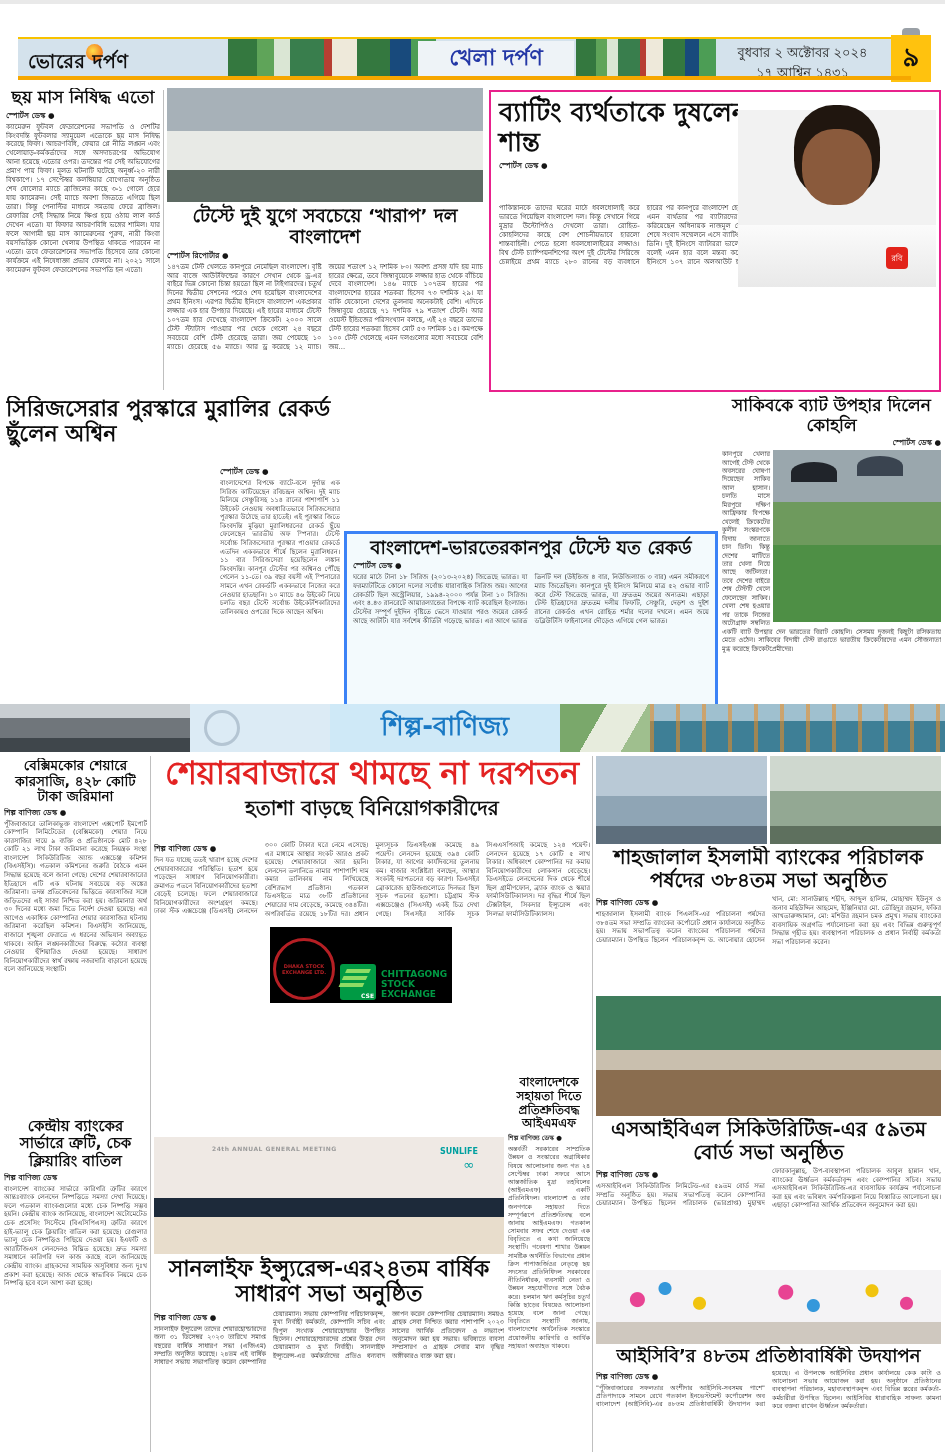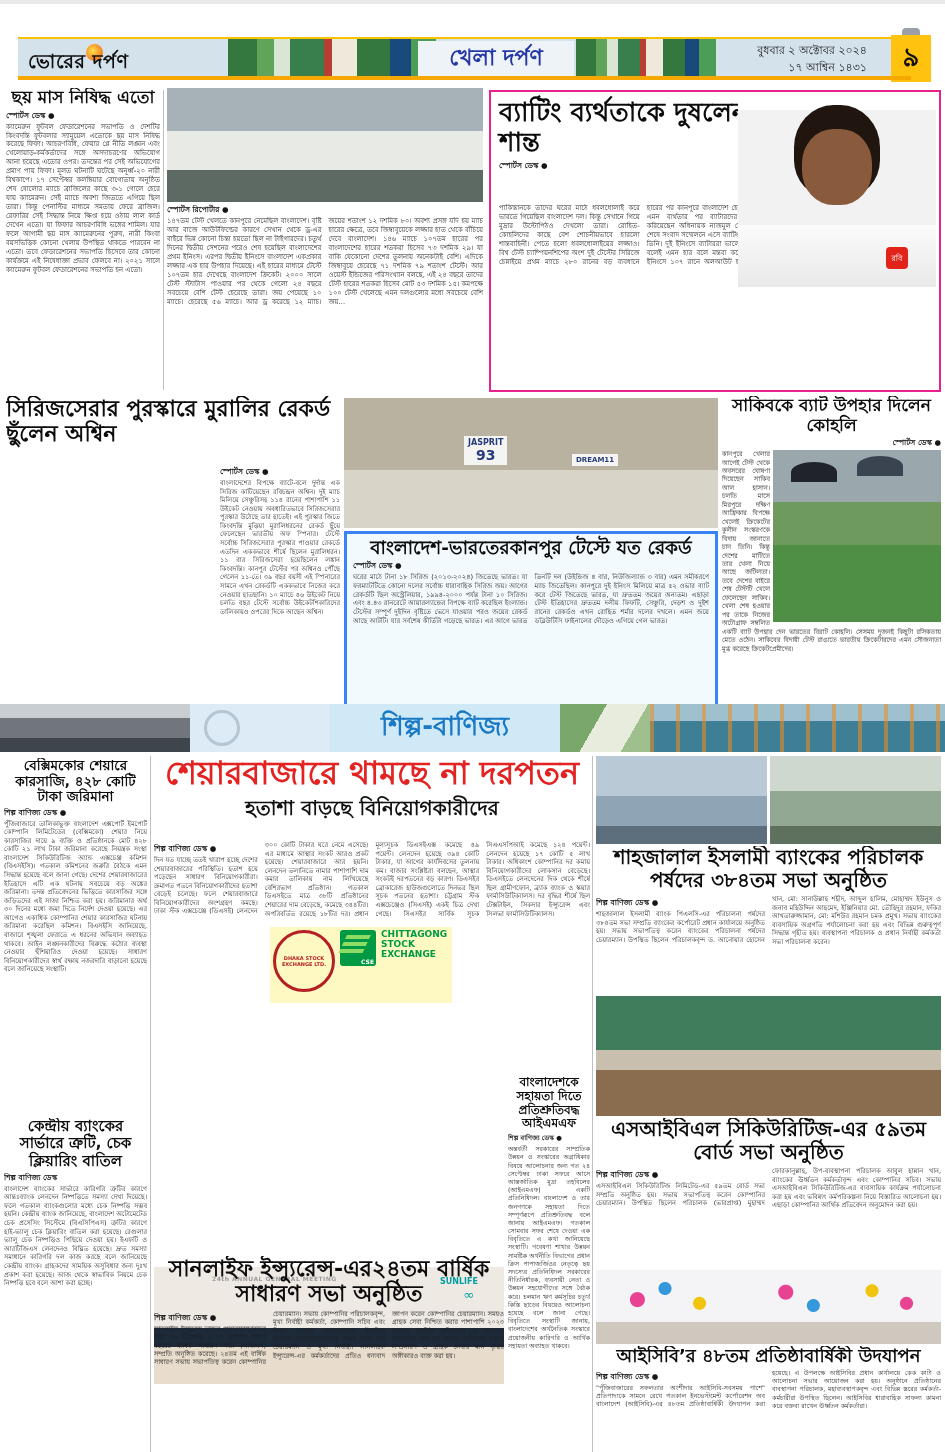--- a/index.html
+++ b/index.html
@@ -17,21 +17,21 @@
          background:radial-gradient(circle at 40% 40%, #ffe04a, #f47b20 70%); }
   .paper-name { position:absolute; left:0; top:4px; width:100%; font-size:19px; font-weight:bold;
                 color:#101010; letter-spacing:.5px; }
   .collage { top:0; height:37px; background:
       linear-gradient(90deg,#2e7a3b 0 14%, #5aa653 14% 22%, #d9e6d2 22% 30%, #33804a 30% 46%,
                       #c23b2e 46% 50%, #efe9d8 50% 62%, #2e7a3b 62% 78%, #134b82 78% 88%, #46a04f 88% 100%);
       filter:saturate(.9); }
   .kheladarpan { left:400px; top:2px; width:156px; height:35px; background:#eef3f7;
                  display:flex; align-items:center; justify-content:center;
                  font-size:22px; font-weight:bold; color:#2438a6; text-shadow:0 0 1px #fff; }
-  .dateblock { left:684px; top:4px; width:165px; text-align:right; font-size:11px;
+  .dateblock { left:702px; top:4px; width:165px; text-align:center; font-size:13px;
                line-height:1.5; color:#222; }
   .pageno { left:873px; top:-4px; width:40px; height:47px; background:#ffc20e;
             display:flex; align-items:center; justify-content:center;
             font-size:26px; font-weight:bold; color:#111; }
   .pagetab { left:884px; top:-11px; width:18px; height:9px; background:#9aa0a6; border-radius:4px 4px 0 0; }
 
   
   .hl { font-weight:bold; color:#0c0c0c; line-height:1.15; }
   .byl { font-size:7.5px; font-weight:bold; margin:2px 0 1px 0; }
   .bt { font-size:6.8px; line-height:1.32; text-align:justify; color:#1f1f1f; }
@@ -113,22 +113,22 @@
   .kohli-photo-wrap { float:right; width:168px; height:172px; margin:0 0 3px 3px; position:relative; overflow:hidden; }
 
   .art-beximco { left:4px; top:754px; width:143px; height:358px; }
   .art-beximco .hl { font-size:13.5px; text-align:center; }
   .art-cbank { left:4px; top:1114px; width:143px; height:336px; }
   .art-cbank .hl { font-size:15px; text-align:center; }
   .art-share { left:154px; top:753px; width:436px; height:380px; }
   .share-hl { font-size:32px; font-weight:bold; color:#e32222; text-align:center; line-height:1.05; }
   .share-sub { font-size:20px; font-weight:bold; text-align:center; color:#101010; margin-top:2px; }
   .share-body { position:absolute; left:0; top:84px; width:436px; height:236px; }
-  .logos-overlay { position:absolute; left:116px; top:170px; width:182px; height:76px; background:#fef9c3;
-    display:flex; align-items:flex-start; gap:5px; padding:3px; }
+  .logos-overlay { position:absolute; left:116px; top:170px; width:182px; height:76px; background:#000000;
+    display:flex; align-items:flex-end; gap:5px; padding:3px; }
   .dse-seal { width:62px; height:62px; border-radius:50%; border:3px solid #b51f24; flex:none;
     display:flex; align-items:center; justify-content:center; text-align:center;
     font-size:5px; font-weight:bold; color:#b51f24; line-height:1.2; padding:4px; }
   .cse-mark { width:36px; height:36px; background:#009a44; border-radius:3px; flex:none; position:relative; }
   .cse-wave { position:absolute; left:6px; top:5px; width:24px; height:4px; background:#8ddc64; transform:skewX(-25deg); box-shadow:0 7px 0 #8ddc64, 0 14px 0 #8ddc64; }
   .cse-abbr { position:absolute; right:2px; bottom:1px; font-size:6px; color:#fff; font-weight:bold; }
   .cse-name { font-size:9px; font-weight:bold; color:#009a44; line-height:1.1; }
   .art-imf { left:508px; top:1072px; width:82px; height:376px; }
   .art-imf .hl { font-size:12px; text-align:center; }
   .art-imf .bt { font-size:6.2px; }
@@ -170,20 +170,21 @@
 
   <div class="abs art-eto clip">
     <div class="hl">ছয় মাস নিষিদ্ধ এতো</div>
     <div class="byl">স্পোর্টস ডেস্ক ●</div>
     <div class="bt">ক্যামেরুন ফুটবল ফেডারেশনের সভাপতি ও দেশটির কিংবদন্তি ফুটবলার স্যামুয়েল এতোকে ছয় মাস নিষিদ্ধ করেছে ফিফা। আচরণবিধি, ফেয়ার প্লে নীতি লঙ্ঘন এবং খেলোয়াড়-কর্মকর্তাদের সঙ্গে অসদাচরণের অভিযোগ আনা হয়েছে এতোর ওপর। তদন্তের পর সেই অভিযোগের প্রমাণ পায় ফিফা। মূলত ঘটনাটি ঘটেছে অনূর্ধ্ব-২০ নারী বিশ্বকাপে। ১৭ সেপ্টেম্বর কলম্বিয়ার বোগোতায় অনুষ্ঠিত শেষ ষোলোর ম্যাচে ব্রাজিলের কাছে ৩-১ গোলে হেরে যায় ক্যামেরুন। সেই ম্যাচে অবশ্য জিততে এগিয়ে ছিল তারা। কিন্তু পেনাল্টির মাধ্যমে সমতায় ফেরে ব্রাজিল। রেফারির সেই সিদ্ধান্ত নিয়ে ক্ষিপ্ত হয়ে ওঠায় লাল কার্ড দেখেন এতো। যা ফিফার আচরণবিধি ভঙ্গের শামিল। যার ফলে আগামী ছয় মাস ক্যামেরুনের পুরুষ, নারী কিংবা বয়সভিত্তিক কোনো খেলায় উপস্থিত থাকতে পারবেন না এতো। তবে ফেডারেশনের সভাপতি হিসেবে তার কোনো কার্যক্রমে এই নিষেধাজ্ঞা প্রভাব ফেলবে না। ২০২১ সালে ক্যামেরুন ফুটবল ফেডারেশনের সভাপতি হন এতো।</div>
   </div>
   <div class="abs vrule" style="left:163px;top:86px;height:300px;"></div>
 
   <div class="abs art-main clip">
     <div class="team-photo"></div>
+    <div class="hl">টেস্টে দুই যুগে সবচেয়ে ‘খারাপ’ দল বাংলাদেশ</div>
     <div class="byl">স্পোর্টস রিপোর্টার ●</div>
     <div class="bt cols2 clip" style="height:128px;">১৪৭তম টেস্ট খেলতে কানপুরে নেমেছিল বাংলাদেশ। বৃষ্টি আর বাজে আউটফিল্ডের কারণে সেখান থেকে ড্র-এর বাইরে ভিন্ন কোনো চিন্তা হয়তো ছিল না টাইগারদের। চতুর্থ দিনের দ্বিতীয় সেশনের পরেও শেষ হয়েছিল বাংলাদেশের প্রথম ইনিংস। এরপর দ্বিতীয় ইনিংসে বাংলাদেশ একপ্রকার লজ্জার এক হার উপহার দিয়েছে। এই হারের মাধ্যমে টেস্টে ১০৭তম হার দেখেছে বাংলাদেশ ক্রিকেট। ২০০০ সালে টেস্ট স্ট্যাটাস পাওয়ার পর থেকে গেলো ২৪ বছরে সবচেয়ে বেশি টেস্ট হেরেছে তারা। জয় পেয়েছে ১০ ম্যাচে। হেরেছে ৫৬ ম্যাচে। আর ড্র করেছে ১২ ম্যাচ। জয়ের শতাংশ ১২ দশমিক ৮০। অবশ্য প্রসঙ্গ যদি হয় ম্যাচ হারের ক্ষেত্রে, তবে জিম্বাবুয়েকে লজ্জার হাত থেকে বাঁচিয়ে দেবে বাংলাদেশ। ১৪৬ ম্যাচে ১০৭তম হারের পর বাংলাদেশের হারের শতকরা হিসেব ৭৩ দশমিক ২৯। যা বাকি যেকোনো দেশের তুলনায় অনেকটাই বেশি। এদিকে জিম্বাবুয়ে হেরেছে ৭১ দশমিক ৭৯ শতাংশ টেস্টে। আর ওয়েস্ট ইন্ডিজের পরিসংখ্যান বলছে, এই ২৪ বছরে তাদের টেস্ট হারের শতকরা হিসেব মোট ৫৩ দশমিক ১৫। কমপক্ষে ১০০ টেস্ট খেলেছে এমন দলগুলোর মধ্যে সবচেয়ে বেশি জয়...</div>
   </div>
 
   <div class="abs box-shanto clip">
     <div class="hl">ব্যাটিং ব্যর্থতাকে দুষলেন শান্ত</div>
     <div class="byl" style="margin-left:8px;">স্পোর্টস ডেস্ক ●</div>
     <div class="shanto-body bt cols3 clip">পাকিস্তানকে তাদের ঘরের মাঠে ধবলধোলাই করে ভারতে গিয়েছিল বাংলাদেশ দল। কিন্তু সেখানে গিয়ে মুদ্রার উল্টোপিঠও দেখলো তারা। রোহিত-কোহলিদের কাছে বেশ শোচনীয়ভাবে হারলো শান্তবাহিনী। পেতে হলো ধবলধোলাইয়ের লজ্জাও। বিশ্ব টেস্ট চ্যাম্পিয়নশিপের অংশ দুই টেস্টের সিরিজে চেন্নাইয়ে প্রথম ম্যাচে ২৮০ রানের বড় ব্যবধানে হারের পর কানপুরে বাংলাদেশ হেরেছে ৭ উইকেটে। এমন ব্যর্থতার পর ব্যাটারদের কাঠগড়ায় দাঁড় করিয়েছেন অধিনায়ক নাজমুল হোসেন শান্ত। ম্যাচ শেষে সংবাদ সম্মেলনে এসে ব্যাটিং ব্যর্থতাকে দুষলেন তিনি। দুই ইনিংসে ব্যাটাররা ভালো করতে পারেননি বলেই এমন হার বলে মন্তব্য করেছেন শান্ত। প্রথম ইনিংসে ১০৭ রানে অলআউট হওয়ার পর দ্বিতীয় ইনিংসে ১৪৬ রানের বেশি করতে পারেনি বাংলাদেশ। ব্যাটিং ব্যর্থতার কারণে বোলারদের লড়াইও জলে গেছে বলে জানান অধিনায়ক। সামনের সিরিজগুলোতে ঘুরে দাঁড়ানোর প্রত্যয়ও ব্যক্ত করেন তিনি। ঘরের মাঠে দক্ষিণ আফ্রিকা সিরিজের আগে ব্যাটিং নিয়ে বাড়তি কাজ করার কথাও জানিয়েছেন বাংলাদেশ অধিনায়ক।</div>
     <div class="shanto-photo-wrap shanto-photo">
       <div class="head-blob"></div>
@@ -194,27 +195,20 @@
   </div>
 
   <div class="abs art-ashwin clip">
     <div class="hl">সিরিজসেরার পুরস্কারে মুরালির রেকর্ড ছুঁলেন অশ্বিন</div>
     <div class="ashwin-text clip">
       <div class="byl">স্পোর্টস ডেস্ক ●</div>
       <div class="bt" style="font-size:6.5px;">বাংলাদেশের বিপক্ষে ব্যাটে-বলে দুর্দান্ত এক সিরিজ কাটিয়েছেন রবিচন্দ্রন অশ্বিন। দুই ম্যাচ মিলিয়ে সেঞ্চুরিসহ ১১৪ রানের পাশাপাশি ১১ উইকেট নেওয়ায় অবধারিতভাবে সিরিজসেরার পুরস্কার উঠেছে তার হাতেই। এই পুরস্কার জিতে কিংবদন্তি মুত্তিয়া মুরালিধরনের রেকর্ড ছুঁয়ে ফেলেছেন ভারতীয় অফ স্পিনার। টেস্টে সর্বোচ্চ সিরিজসেরার পুরস্কার পাওয়ার রেকর্ডে এতদিন এককভাবে শীর্ষে ছিলেন মুরালিধরন। ১১ বার সিরিজসেরা হয়েছিলেন লঙ্কান কিংবদন্তি। কানপুর টেস্টের পর অশ্বিনও পৌঁছে গেলেন ১১-তে। ৩৯ বছর বয়সী এই স্পিনারের সামনে এখন রেকর্ডটি এককভাবে নিজের করে নেওয়ার হাতছানি। ১০ ম্যাচে ৪৬ উইকেট নিয়ে চলতি বছর টেস্টে সর্বোচ্চ উইকেটশিকারিদের তালিকায়ও ওপরের দিকে আছেন অশ্বিন।</div>
     </div>
   </div>
 
-  <div class="abs photo-celebrate celeb-photo">
-    <div class="jersey-tag" style="left:120px;top:38px;font-size:8px;">
-      <span>JASPRIT</span><br>
-      <span style="font-size:14px;">93</span>
-    </div>
-    <div class="jersey-tag" style="left:228px;top:56px;font-size:7px;">DREAM11</div>
-  </div>
 
   <div class="abs art-records clip">
     <div class="hl">বাংলাদেশ-ভারতেরকানপুর টেস্টে যত রেকর্ড</div>
     <div class="byl">স্পোর্টস ডেস্ক ●</div>
     <div class="bt cols2 clip" style="height:128px;font-size:6.6px;">ঘরের মাঠে টানা ১৮ সিরিজ (২০১৩-২০২৪) জিতেছে ভারত। যা ফরম্যাটটিতে কোনো দলের সর্বোচ্চ ধারাবাহিক সিরিজ জয়। আগের রেকর্ডটি ছিল অস্ট্রেলিয়ার, ১৯৯৪-২০০০ পর্যন্ত টানা ১০ সিরিজ। এবং ৪.৪৩ রানরেটে আয়ারল্যান্ডের বিপক্ষে ব্যাট করেছিল ইংল্যান্ড। টেস্টের সম্পূর্ণ দুইদিন বৃষ্টিতে ভেসে যাওয়ার পরও জয়ের রেকর্ড আছে আটটি। যার সর্বশেষ কীর্তিটা গড়েছে ভারত। এর আগে ভারত তিনটি দল (উইন্ডিজ ৪ বার, নিউজিল্যান্ড ৩ বার) এমন সমীকরণে ম্যাচ জিতেছিল। কানপুরে দুই ইনিংস মিলিয়ে মাত্র ৫২ ওভার ব্যাট করে টেস্ট জিতেছে ভারত, যা দ্রুততম জয়ের অন্যতম। এছাড়া টেস্ট ইতিহাসের দ্রুততম দলীয় ফিফটি, সেঞ্চুরি, দেড়শ ও দুইশ রানের রেকর্ডও এখন রোহিত শর্মার দলের দখলে। এমন জয়ে ডব্লিউটিসি ফাইনালের দৌড়েও এগিয়ে গেল ভারত।</div>
   </div>
 
   <div class="abs art-kohli clip">
     <div class="hl">সাকিবকে ব্যাট উপহার দিলেন কোহলি</div>
     <div class="byl" style="text-align:right;">স্পোর্টস ডেস্ক ●</div>

